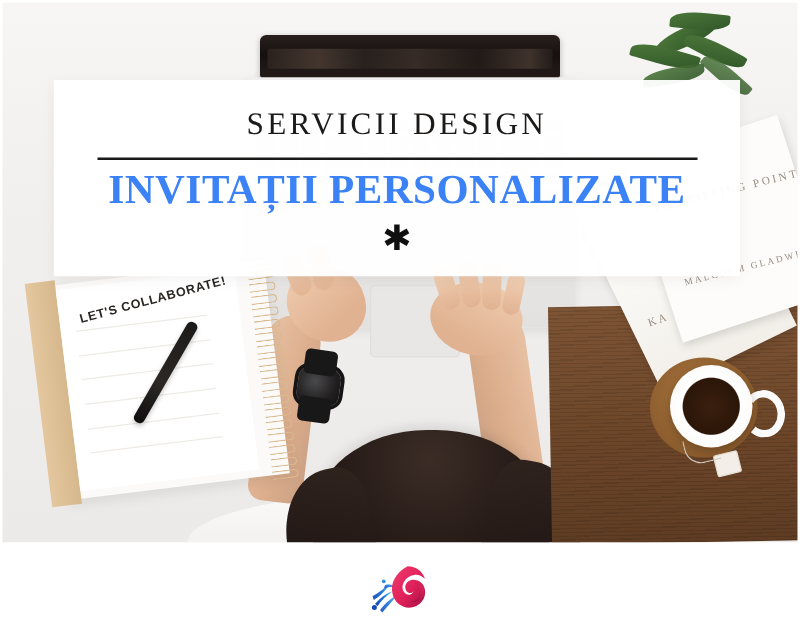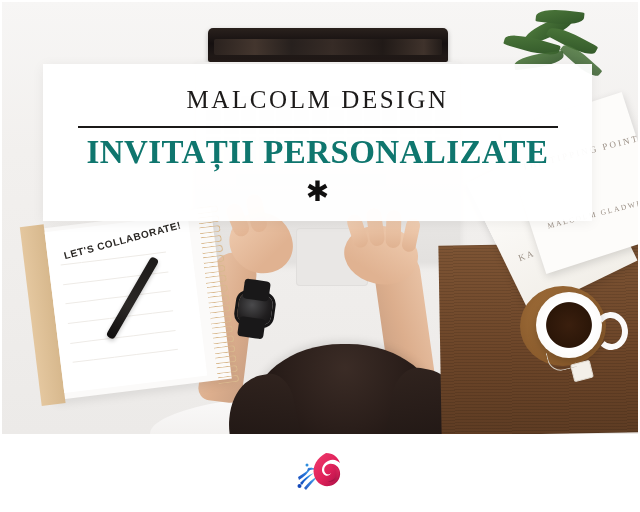--- a/index.html
+++ b/index.html
@@ -317,21 +317,21 @@
     background: #1b1918;
   }
   .headline {
     position: absolute;
     left: 0; right: 0; top: 70px;
     text-align: center;
     font-family: "Liberation Serif", serif;
     font-weight: 700;
     font-size: 33px;
     letter-spacing: 0.4px;
-    color: #0f766e;
+    color: #3b82f6;
     white-space: nowrap;
   }
   .asterisk {
     position: absolute;
     left: 0; right: 0; top: 114px;
     text-align: center;
     font-family: "Liberation Serif", serif;
     font-size: 28px;
     line-height: 1;
     color: #111010;
@@ -549,21 +549,21 @@
       <div class="bk-t" style="left:16px;top:104px;font-size:7.5px;letter-spacing:1.8px;transform:rotate(4deg);">MALCOLM GLADWELL</div>
     </div>
 
     <div class="saucer"></div>
     <div class="handle"></div>
     <div class="cup"></div>
     <div class="teabag"></div>
   </div>
 
   <div class="panel">
-    <div class="eyebrow">MALCOLM  DESIGN</div>
+    <div class="eyebrow">SERVICII  DESIGN</div>
     <div class="rule"></div>
     <div class="headline">INVITAȚII PERSONALIZATE</div>
     <div class="asterisk">✱</div>
   </div>
 
   <div class="footer">
     <div class="logo-lockup">
       <svg class="logo-mark" viewBox="0 0 92 80">
         <defs>
           <linearGradient id="gRed" x1="0" y1="0" x2="1" y2="1">

